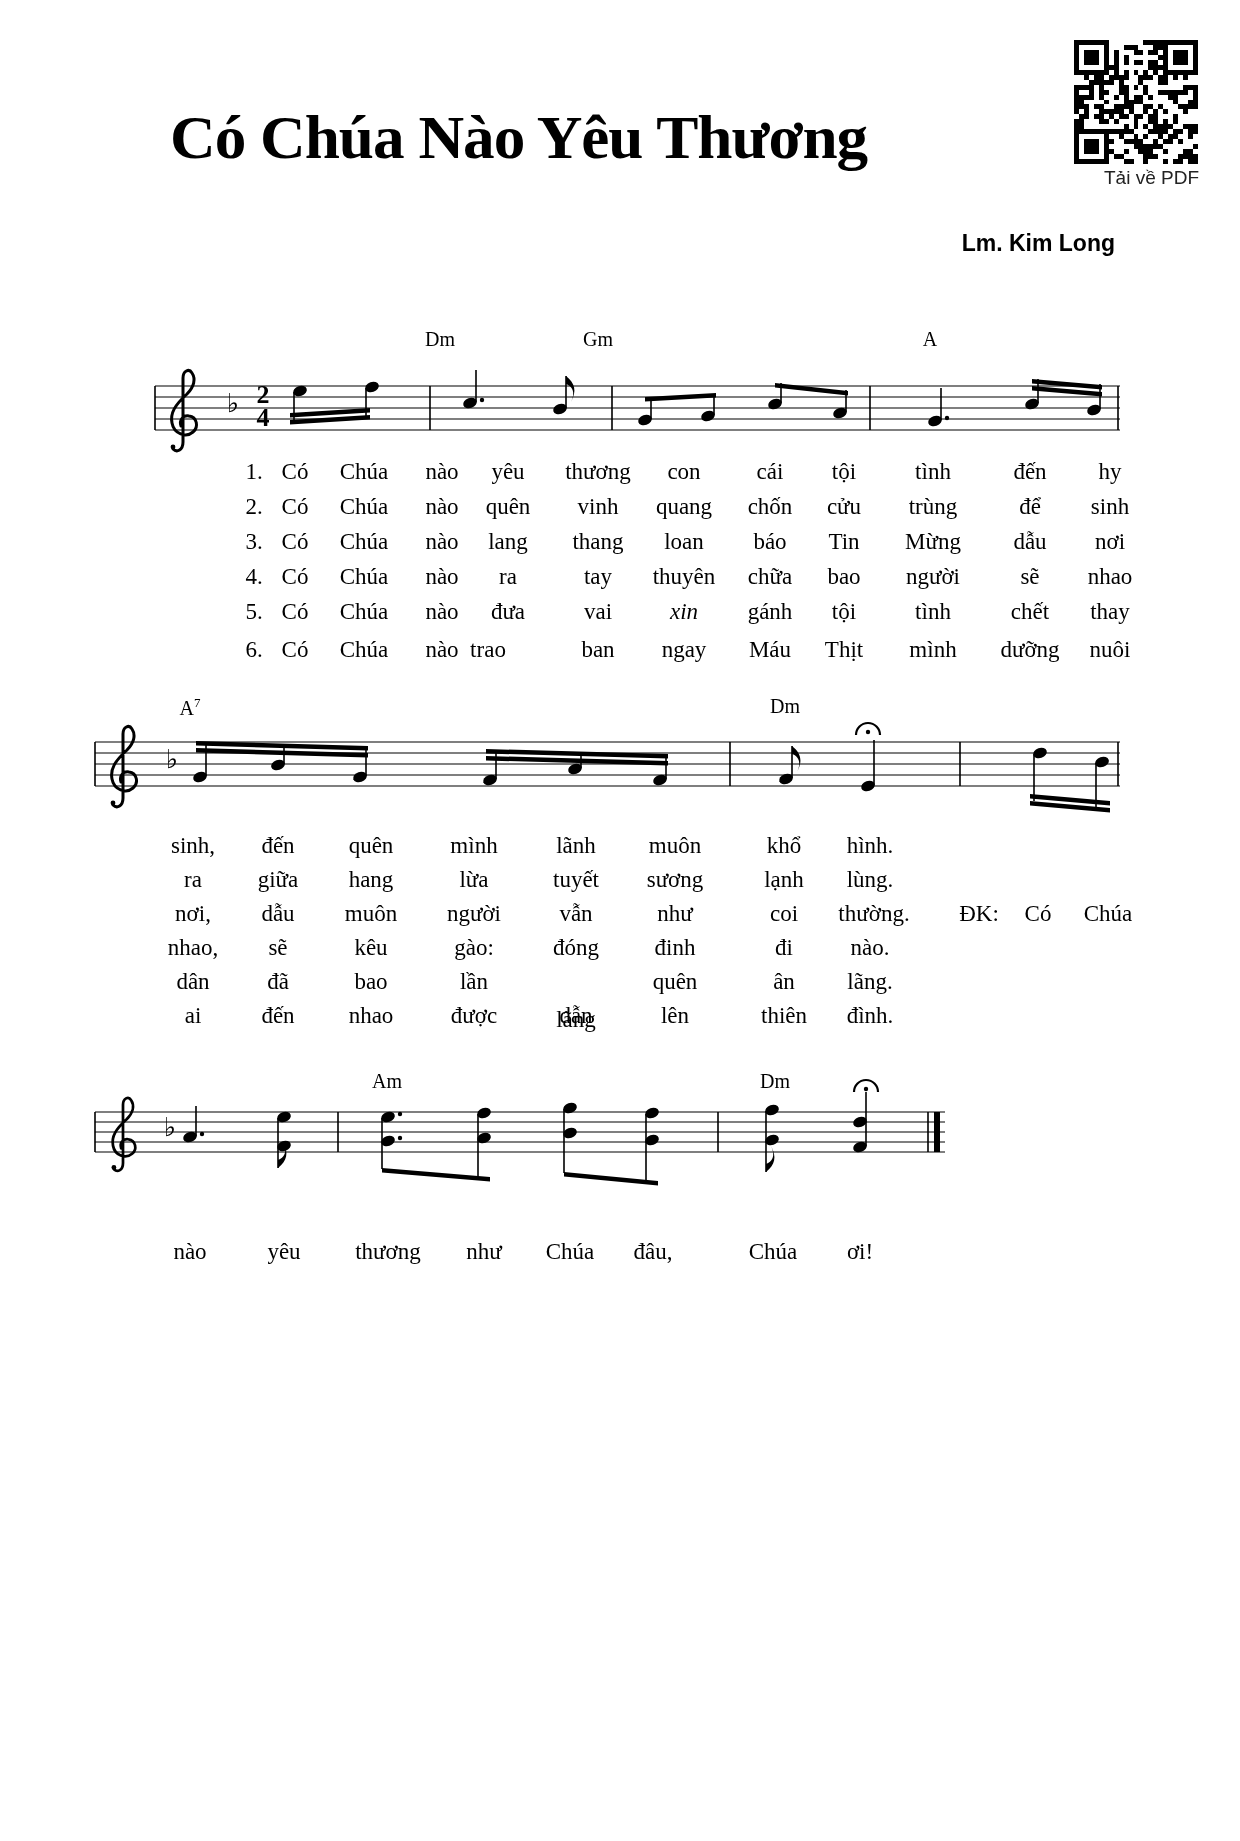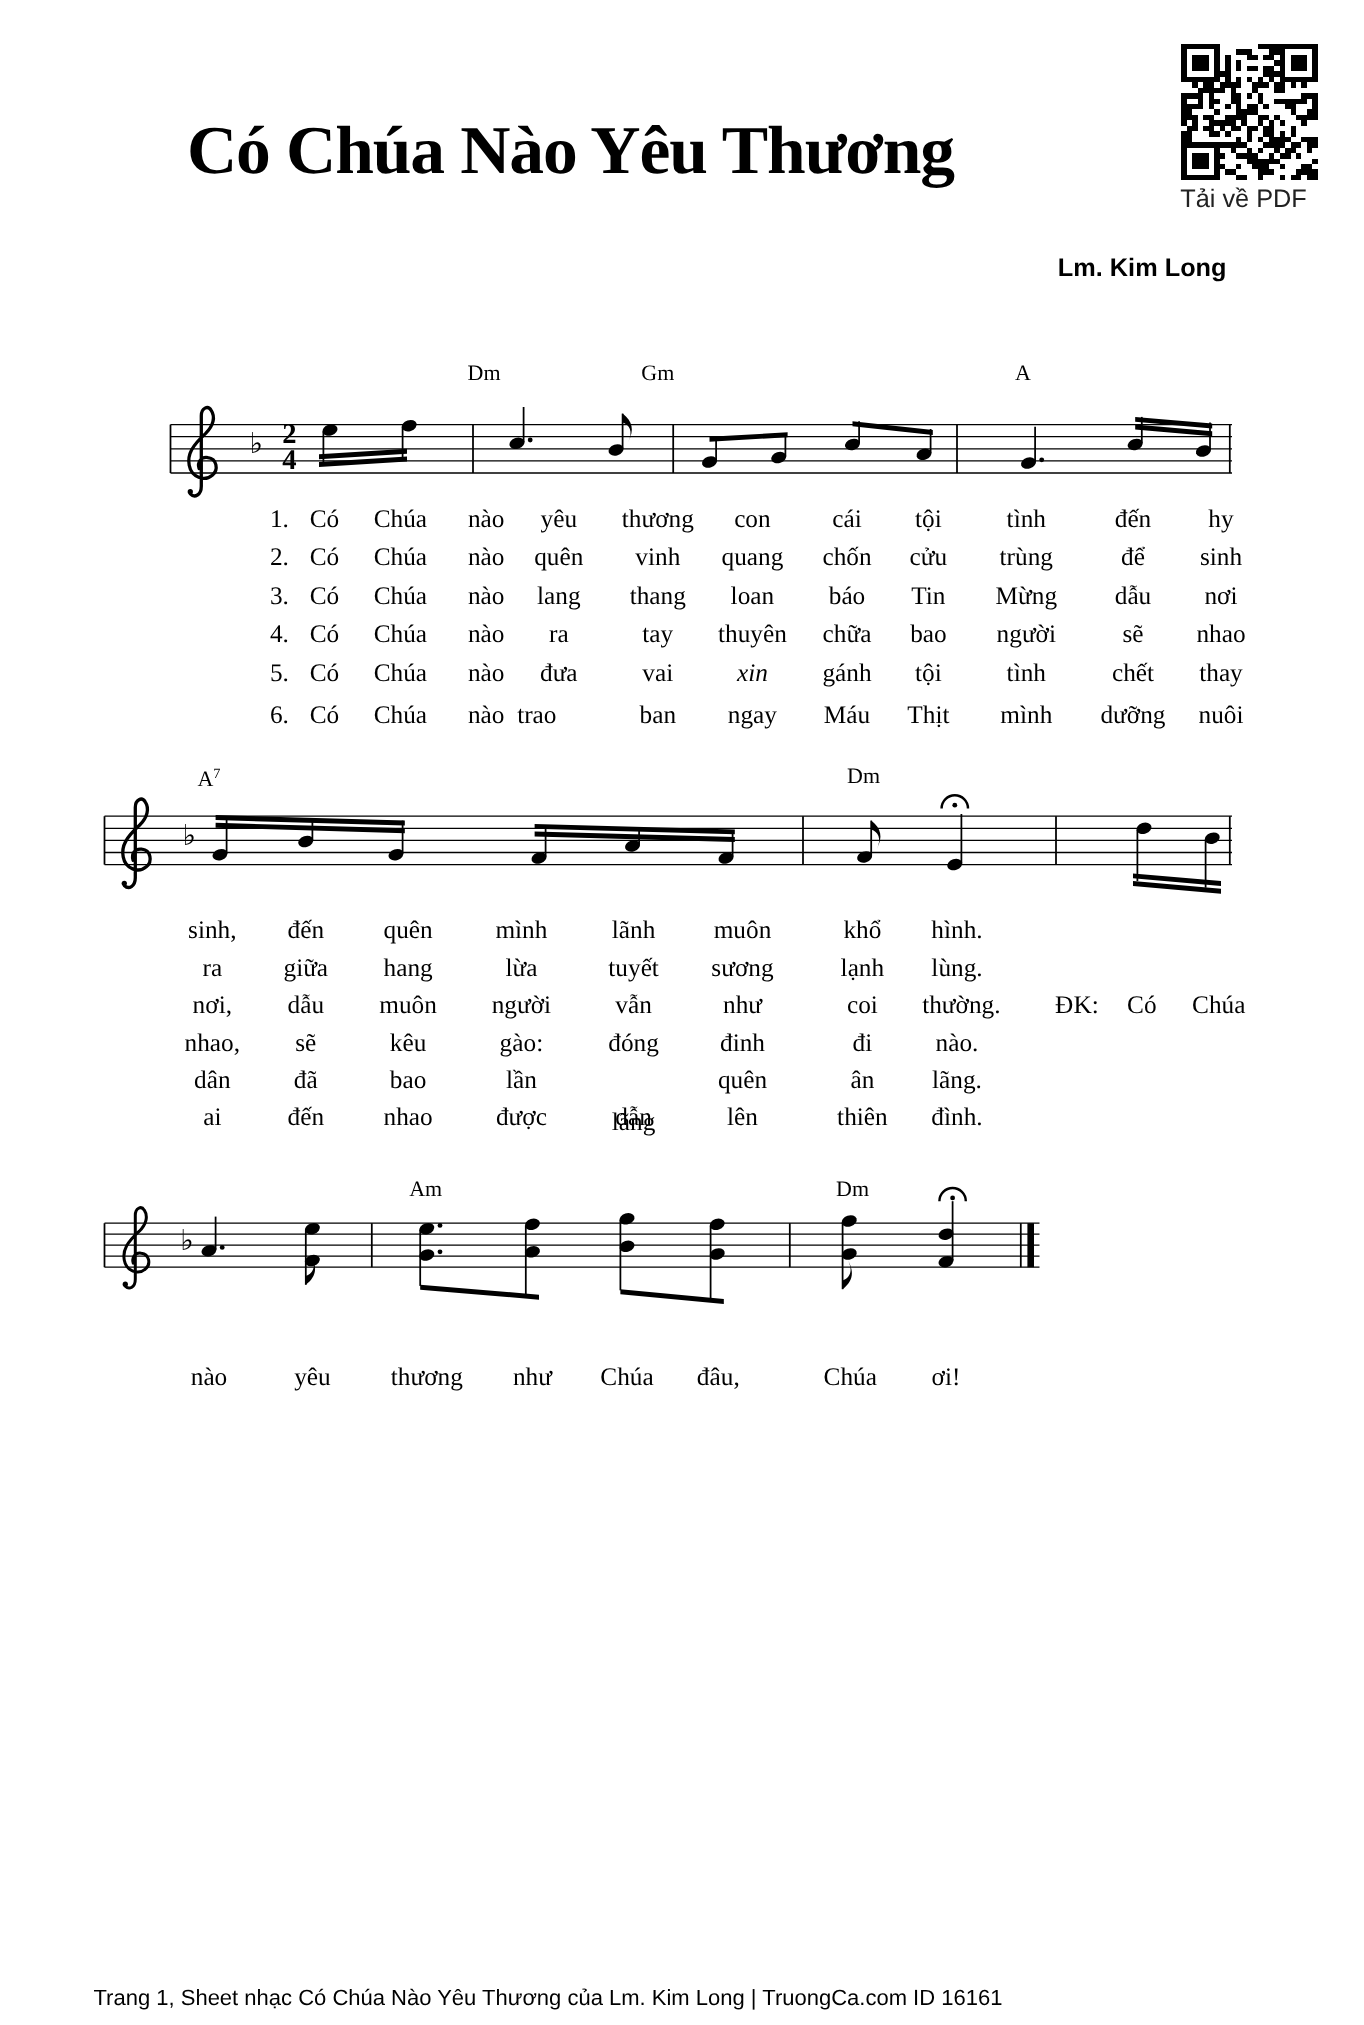--- a/index.html
+++ b/index.html
@@ -21,23 +21,23 @@
   }
   #author{
     position:absolute;left:870px;top:230px;width:245px;
     text-align:right;
     font-family:"Liberation Sans", sans-serif;
     font-weight:bold;font-size:23px;white-space:nowrap;
   }
   #qr-block{position:absolute;left:1073px;top:40px;width:126px;}
   #qr-svg{display:block;width:126px;height:124px;}
   #qr-label{
-    margin-top:3px;text-align:left;
+    margin-top:3px;text-align:right;
     font-family:"Liberation Sans", sans-serif;
-    font-size:23px;color:#222;white-space:nowrap;
+    font-size:19px;color:#222;white-space:nowrap;
   }
   #music-layer{position:absolute;left:0;top:0;}
   .chord{
     position:absolute;transform:translateX(-50%);
     font-family:"Liberation Serif", serif;
     font-size:20px;white-space:nowrap;
   }
   .chord sup{font-size:13px;}
   .lyric-word{
     position:absolute;transform:translateX(-50%);
@@ -579,14 +579,13 @@
       <span class="lyric-word" style="left: 190px; top: 1239px;">nào</span>
       <span class="lyric-word" style="left: 284px; top: 1239px;">yêu</span>
       <span class="lyric-word" style="left: 388px; top: 1239px;">thương</span>
       <span class="lyric-word" style="left: 484px; top: 1239px;">như</span>
       <span class="lyric-word" style="left: 570px; top: 1239px;">Chúa</span>
       <span class="lyric-word" style="left: 653px; top: 1239px;">đâu,</span>
       <span class="lyric-word" style="left: 773px; top: 1239px;">Chúa</span>
       <span class="lyric-word" style="left: 860px; top: 1239px;">ơi!</span>
     </div>
 
-  <div id="footer">Trang 1, Sheet nhạc Có Chúa Nào Yêu Thương của Lm. Kim Long  | TruongCa.com ID 16161</div>
 </div>
 
 </body></html>

